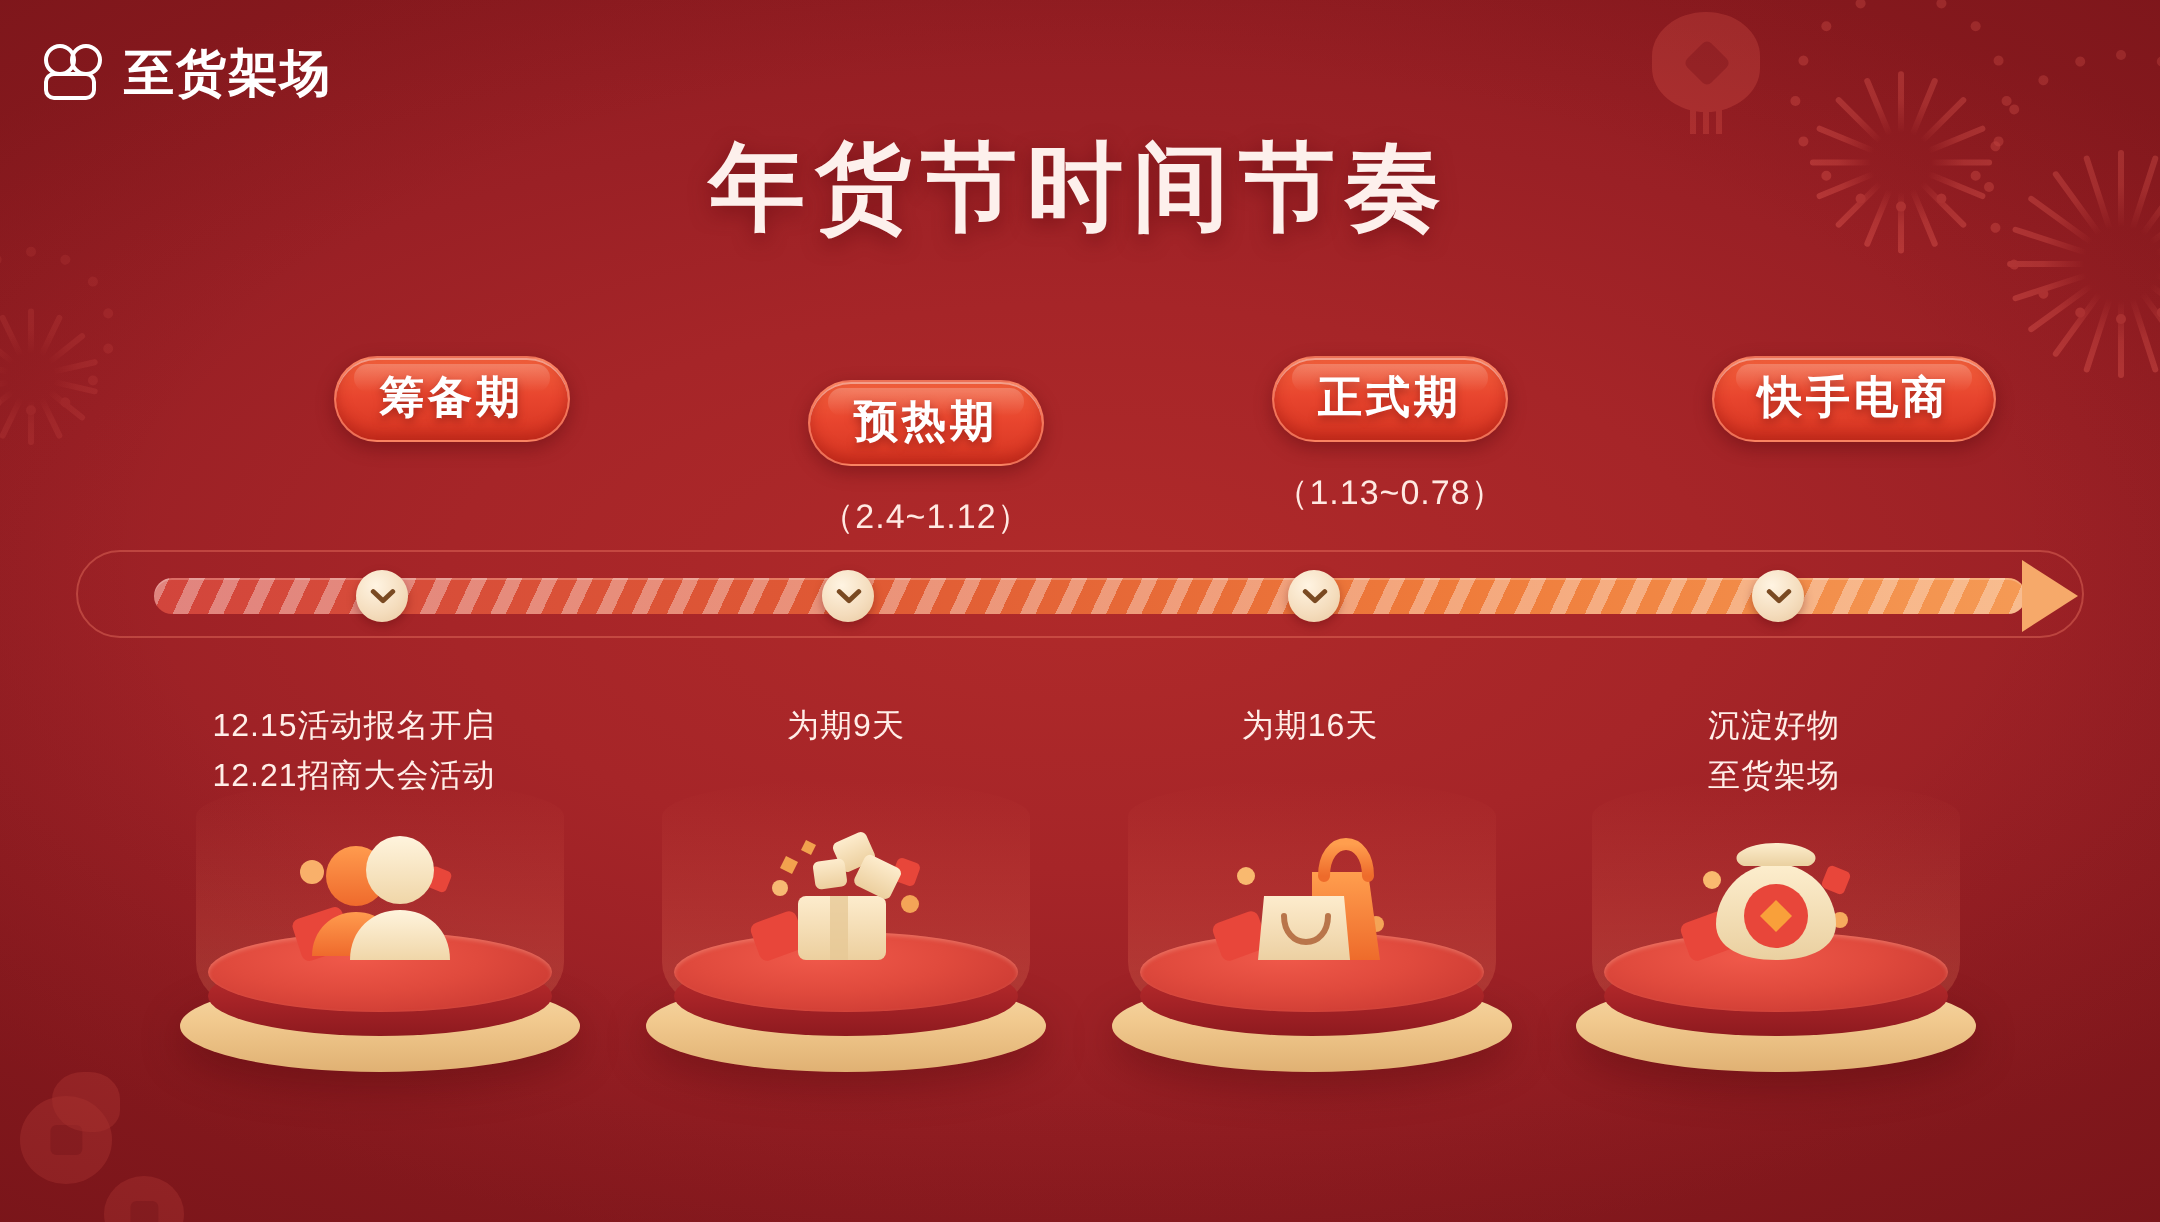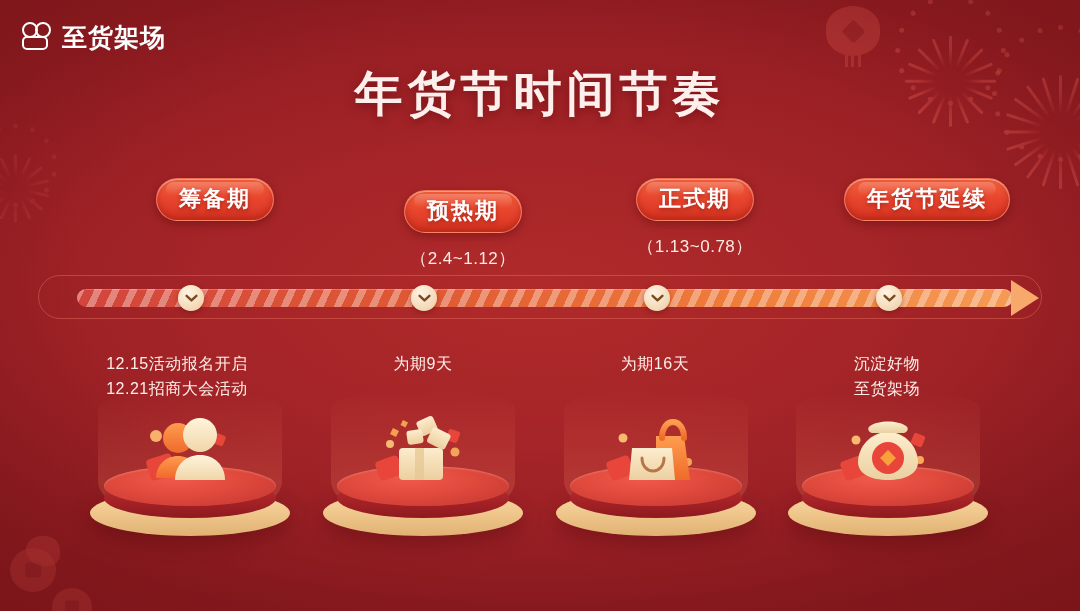--- a/index.html
+++ b/index.html
@@ -421,33 +421,33 @@
       <span class="ring a"></span>
       <span class="ring b"></span>
       <span class="body"></span>
     </span>
     <span class="wordmark">至货架场</span>
   </div>
 
   <div id="title">年货节时间节奏</div>
 
   <div id="cols">
-    <div class="col" style="left:55px; top:0;">
+    <div class="col" style="left:66px; top:0;">
       <div class="pill">筹备期</div>
     </div>
     <div class="col" style="left:303px; top:12px;">
       <div class="pill">预热期</div>
       <div class="daterange">（2.4~1.12）</div>
     </div>
     <div class="col" style="left:535px; top:0;">
       <div class="pill">正式期</div>
       <div class="daterange">（1.13~0.78）</div>
     </div>
     <div class="col" style="left:767px; top:0;">
-      <div class="pill">年货节延续</div>
+      <div class="pill">快手电商</div>
       <div class="daterange"></div>
     </div>
   </div>
 
   <div id="bar-wrap">
     <div id="bar"></div>
     <div id="bar-arrow"></div>
 
     <div class="marker" style="left:152px;">
       <span>

